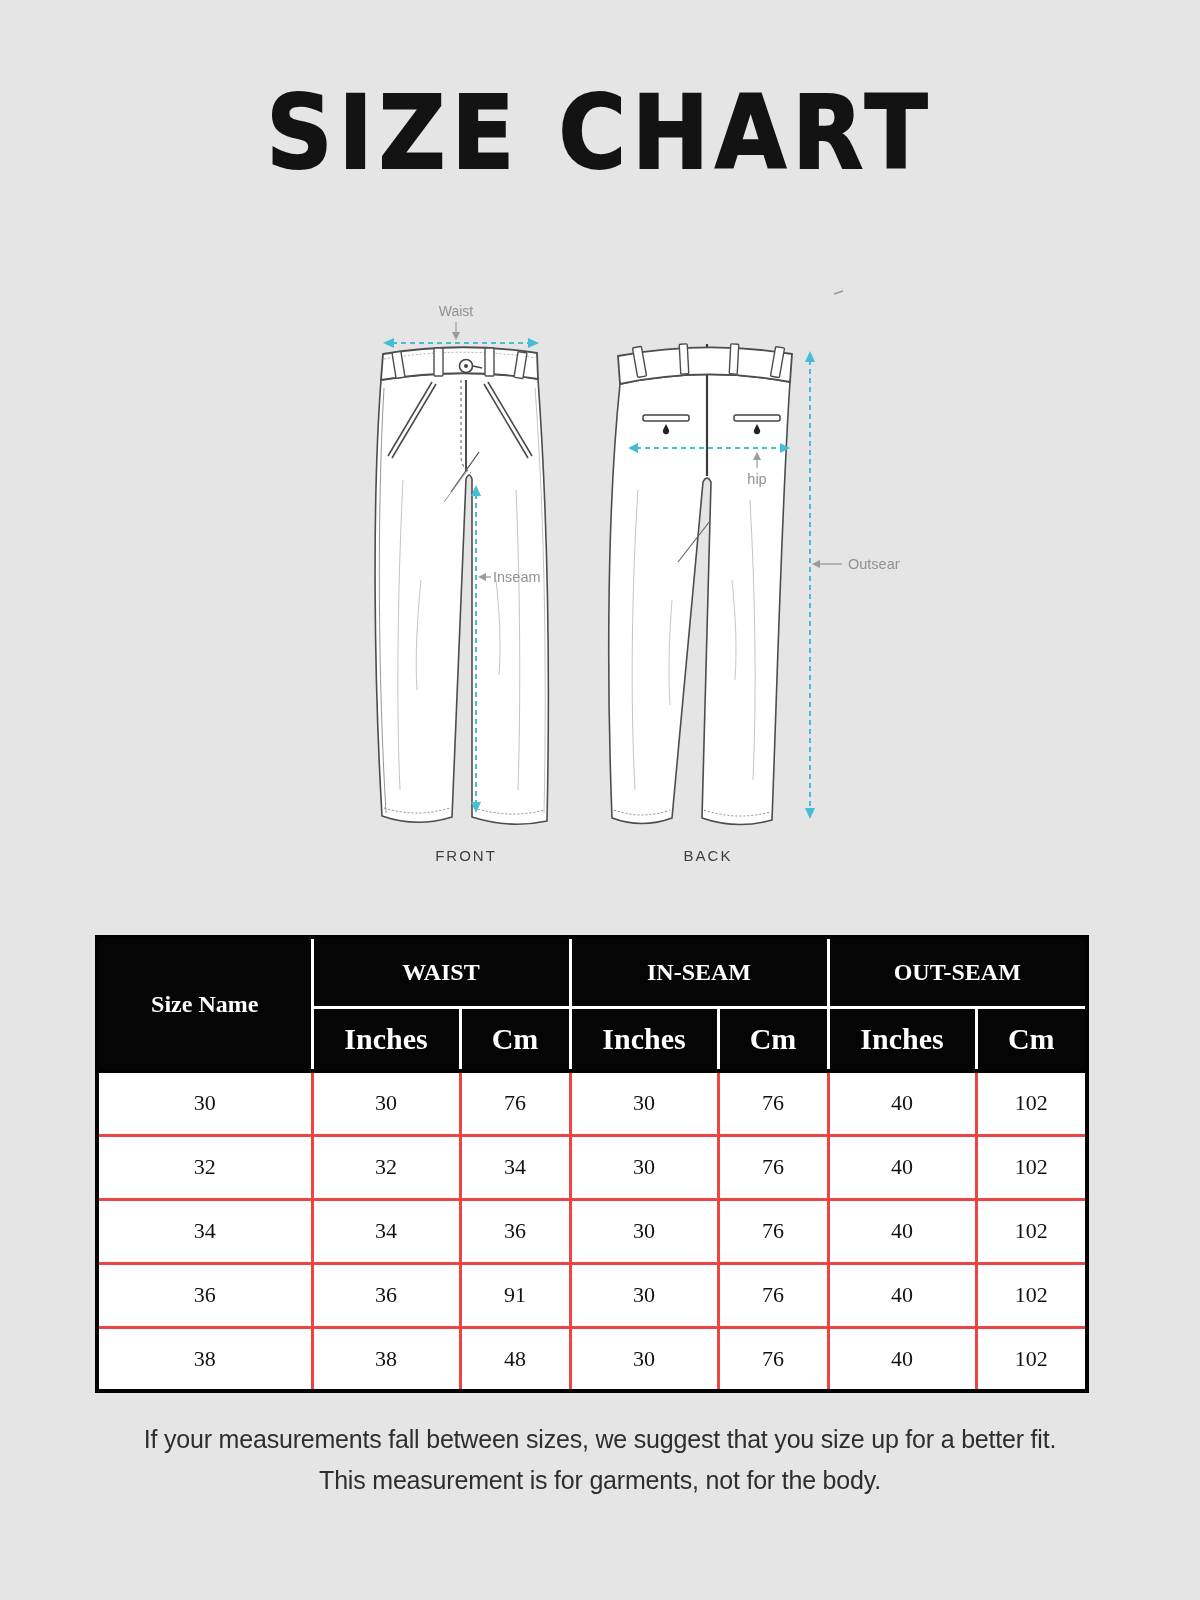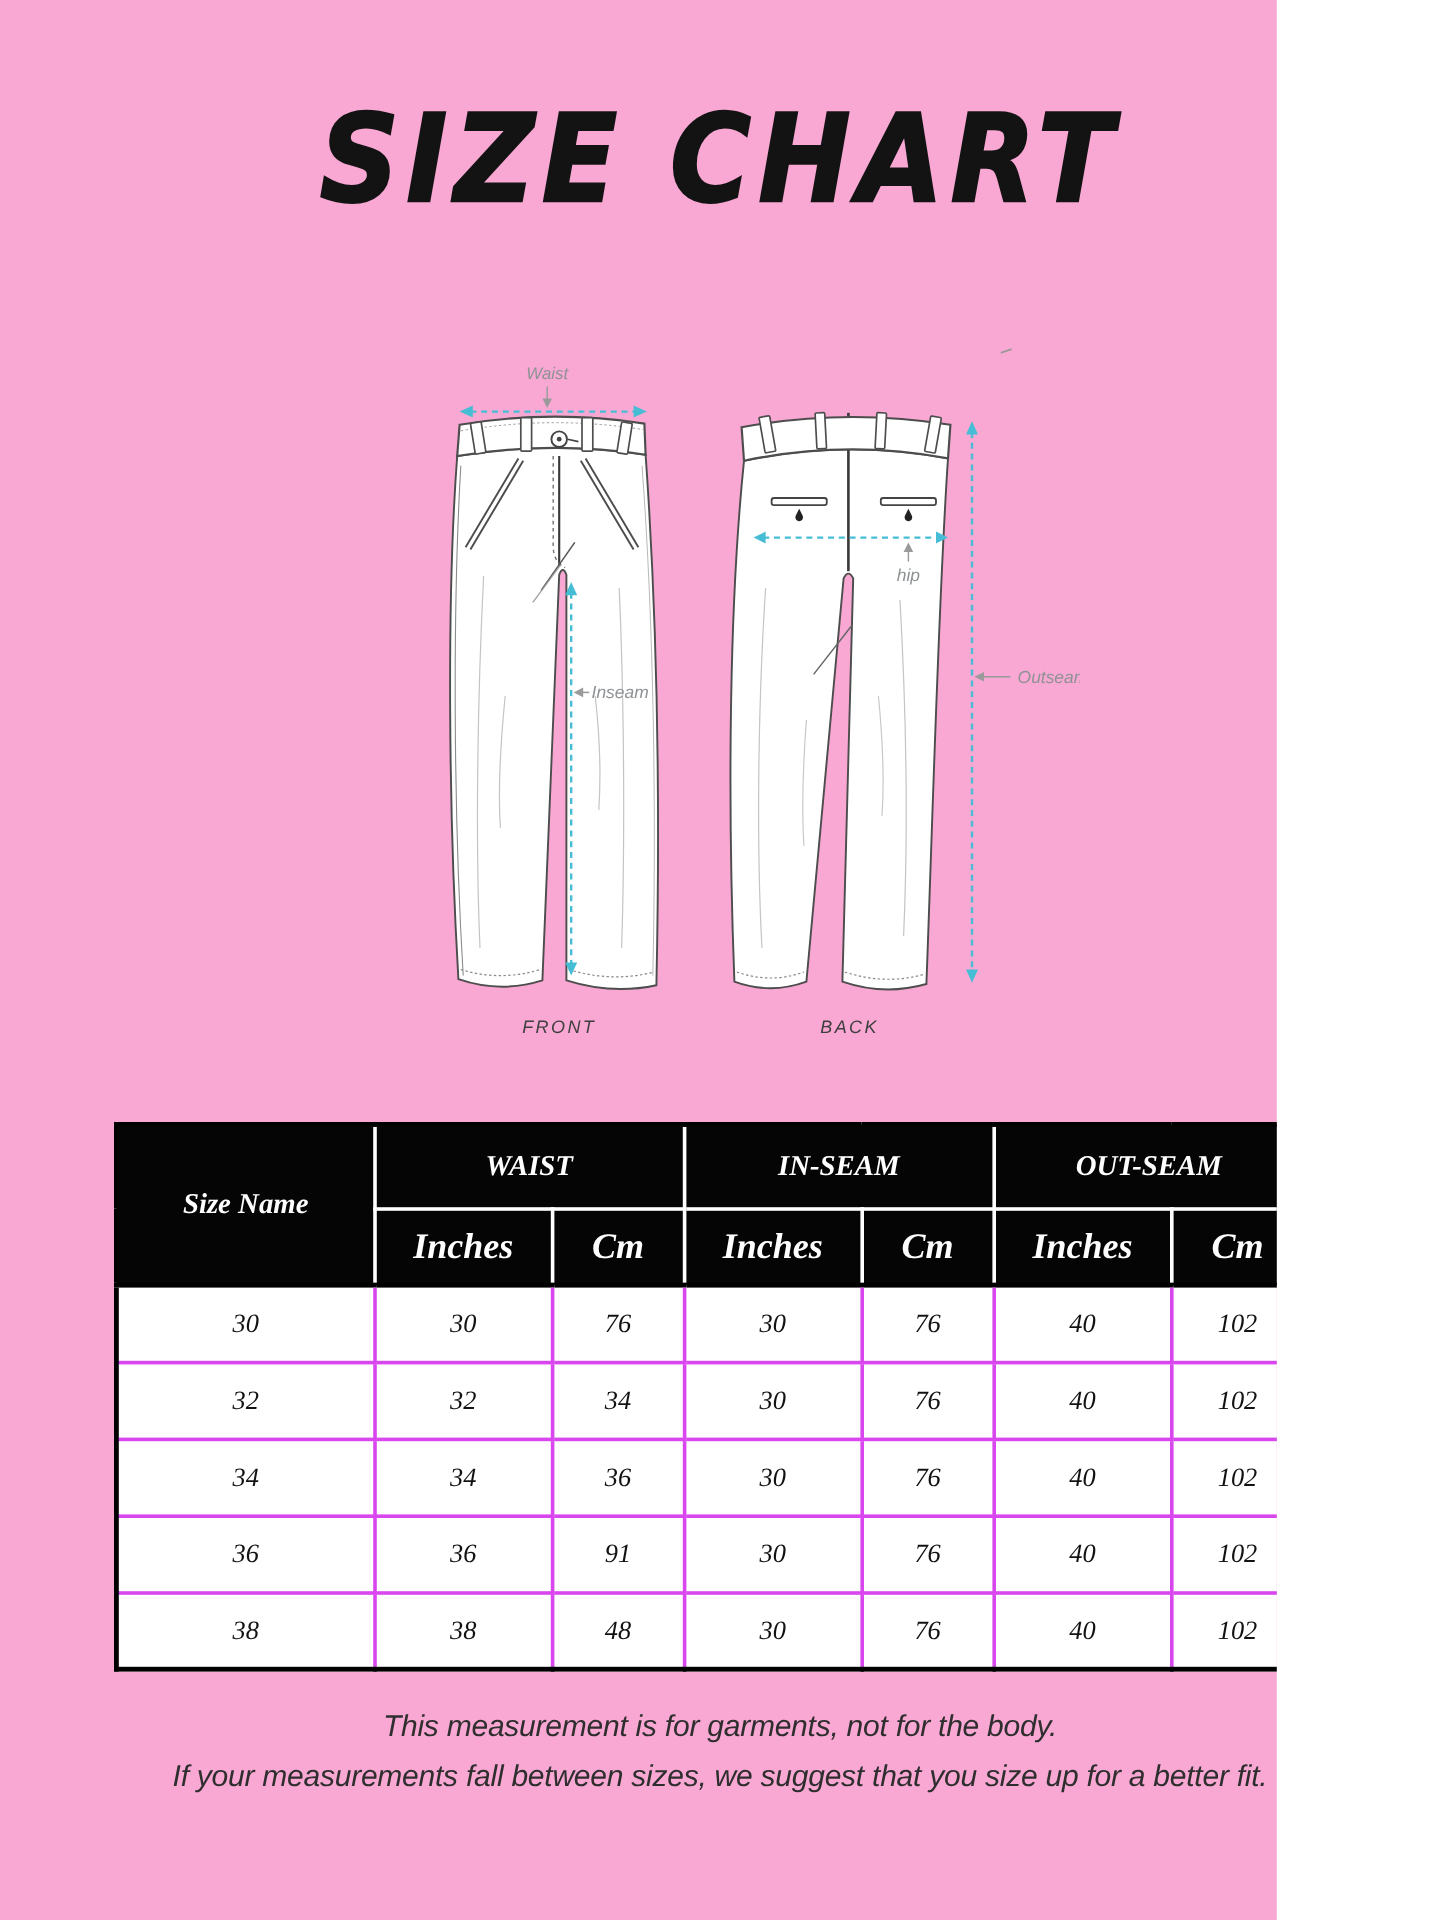--- a/index.html
+++ b/index.html
@@ -1,35 +1,35 @@
 <!DOCTYPE html>
 <html><head>
 <meta charset="utf-8">
 <style>
   html,body{margin:0;padding:0;background:#ffffff;}
-  #page{position:relative;width:1064px;height:1600px;background:#f9a8d4;overflow:hidden;
-        font-family:"Liberation Sans",sans-serif;font-style:italic;}
+  #page{position:relative;width:1200px;height:1600px;background:#e5e5e5;overflow:hidden;
+        font-family:"Liberation Sans",sans-serif;}
 
   .title{position:absolute;top:74px;left:0;width:1200px;text-align:center;
          font-family:"DejaVu Sans",sans-serif;font-weight:bold;font-size:92px;
          letter-spacing:6px;color:#131313;-webkit-text-stroke:1.8px #131313;
          transform:scaleY(1.1);transform-origin:top center;white-space:nowrap;}
   .subtitle{position:absolute;top:201px;left:0;width:1200px;text-align:center;
             font-size:28px;letter-spacing:13px;text-indent:13px;color:#1c1c1c;
             font-weight:500;white-space:nowrap;}
 
   .diagram-wrap{position:absolute;top:280px;left:320px;width:580px;height:600px;}
 
   table.size-table{position:absolute;top:935px;left:95px;width:990px;
         border-collapse:collapse;table-layout:fixed;background:#fff;
         border:4px solid #000;font-family:"Liberation Serif",serif;}
   table.size-table th{background:#050505;color:#ffffff;border:3px solid #ffffff;
         font-weight:bold;font-size:24px;text-align:center;vertical-align:middle;padding:0;}
   table.size-table th.unit{font-size:30px;}
-  table.size-table td{border:3px solid #d946ef;color:#121212;font-size:22px;
+  table.size-table td{border:3px solid #ef4444;color:#121212;font-size:22px;
         text-align:center;vertical-align:middle;padding:0;}
   table.size-table tbody tr:first-child td{border-top:4px solid #000;}
   tr.hrow1{height:70px;} tr.hrow2{height:64px;} tbody tr{height:64px;}
 
   .footer{position:absolute;top:1419px;left:0;width:1200px;text-align:center;
           color:#2e2e2e;font-size:25px;letter-spacing:-0.2px;line-height:41px;}
   .footer p{margin:0;}
 </style>
 </head>
 <body>
@@ -218,17 +218,17 @@
         <td>48</td>
         <td>30</td>
         <td>76</td>
         <td>40</td>
         <td>102</td>
       </tr>
     </tbody>
   </table>
 
   <div class="footer">
+    <p>If your measurements fall between sizes, we suggest that you size up for a better fit.</p>
     <p>This measurement is for garments, not for the body.</p>
-    <p>If your measurements fall between sizes, we suggest that you size up for a better fit.</p>
   </div>
 
 </div>
 
 </body></html>

